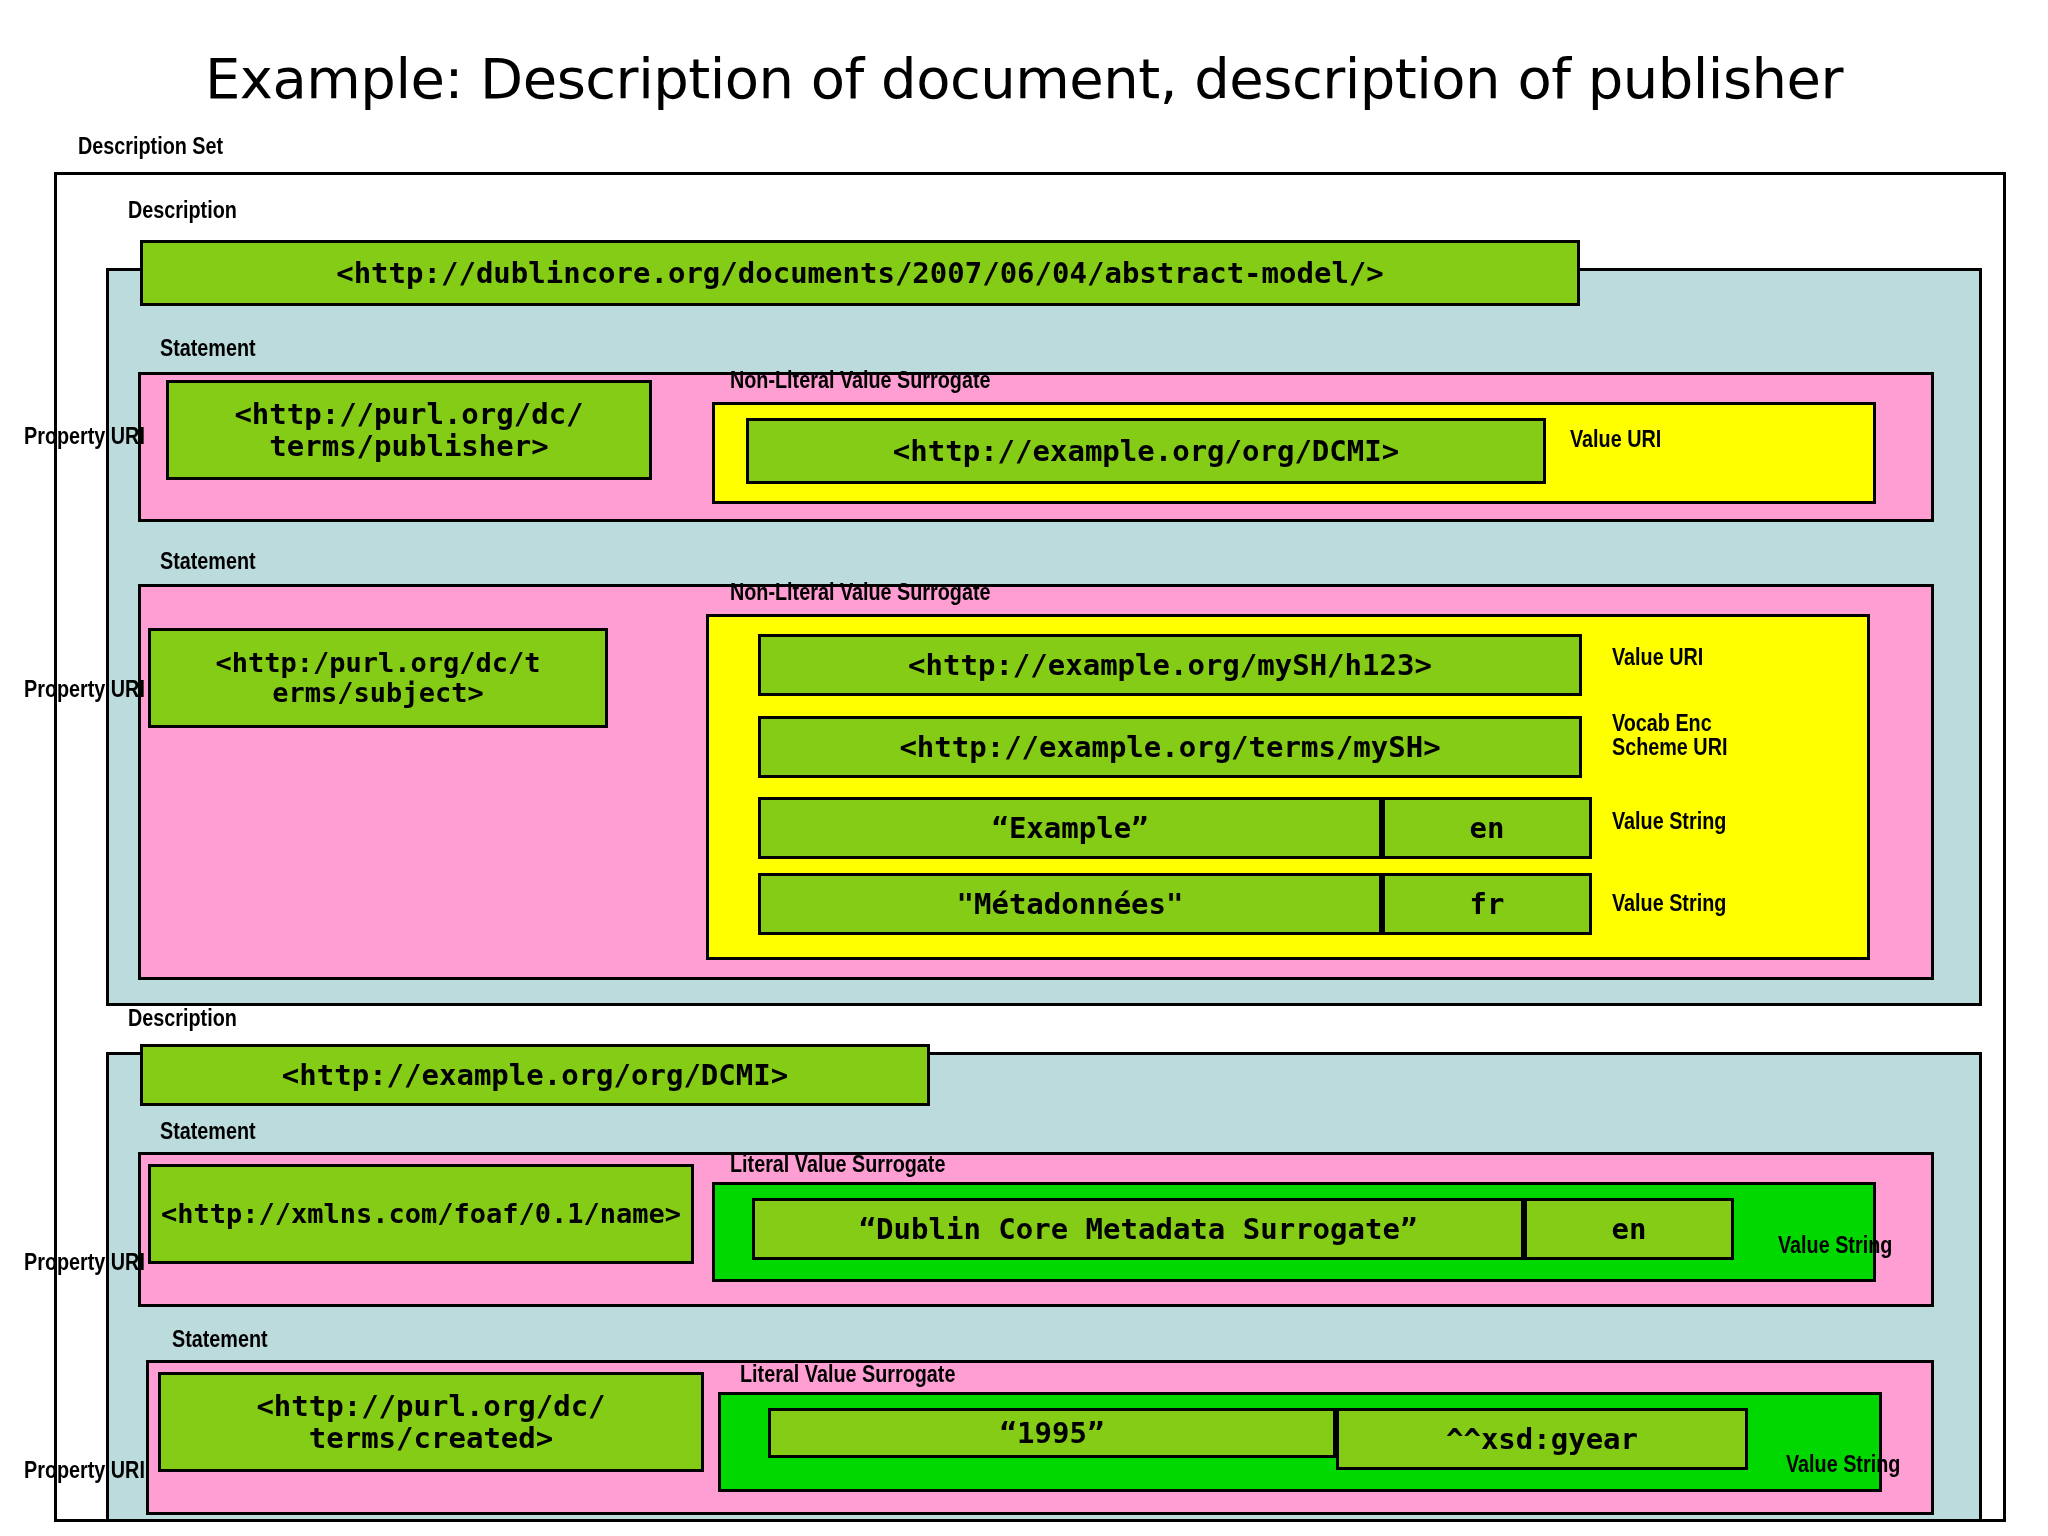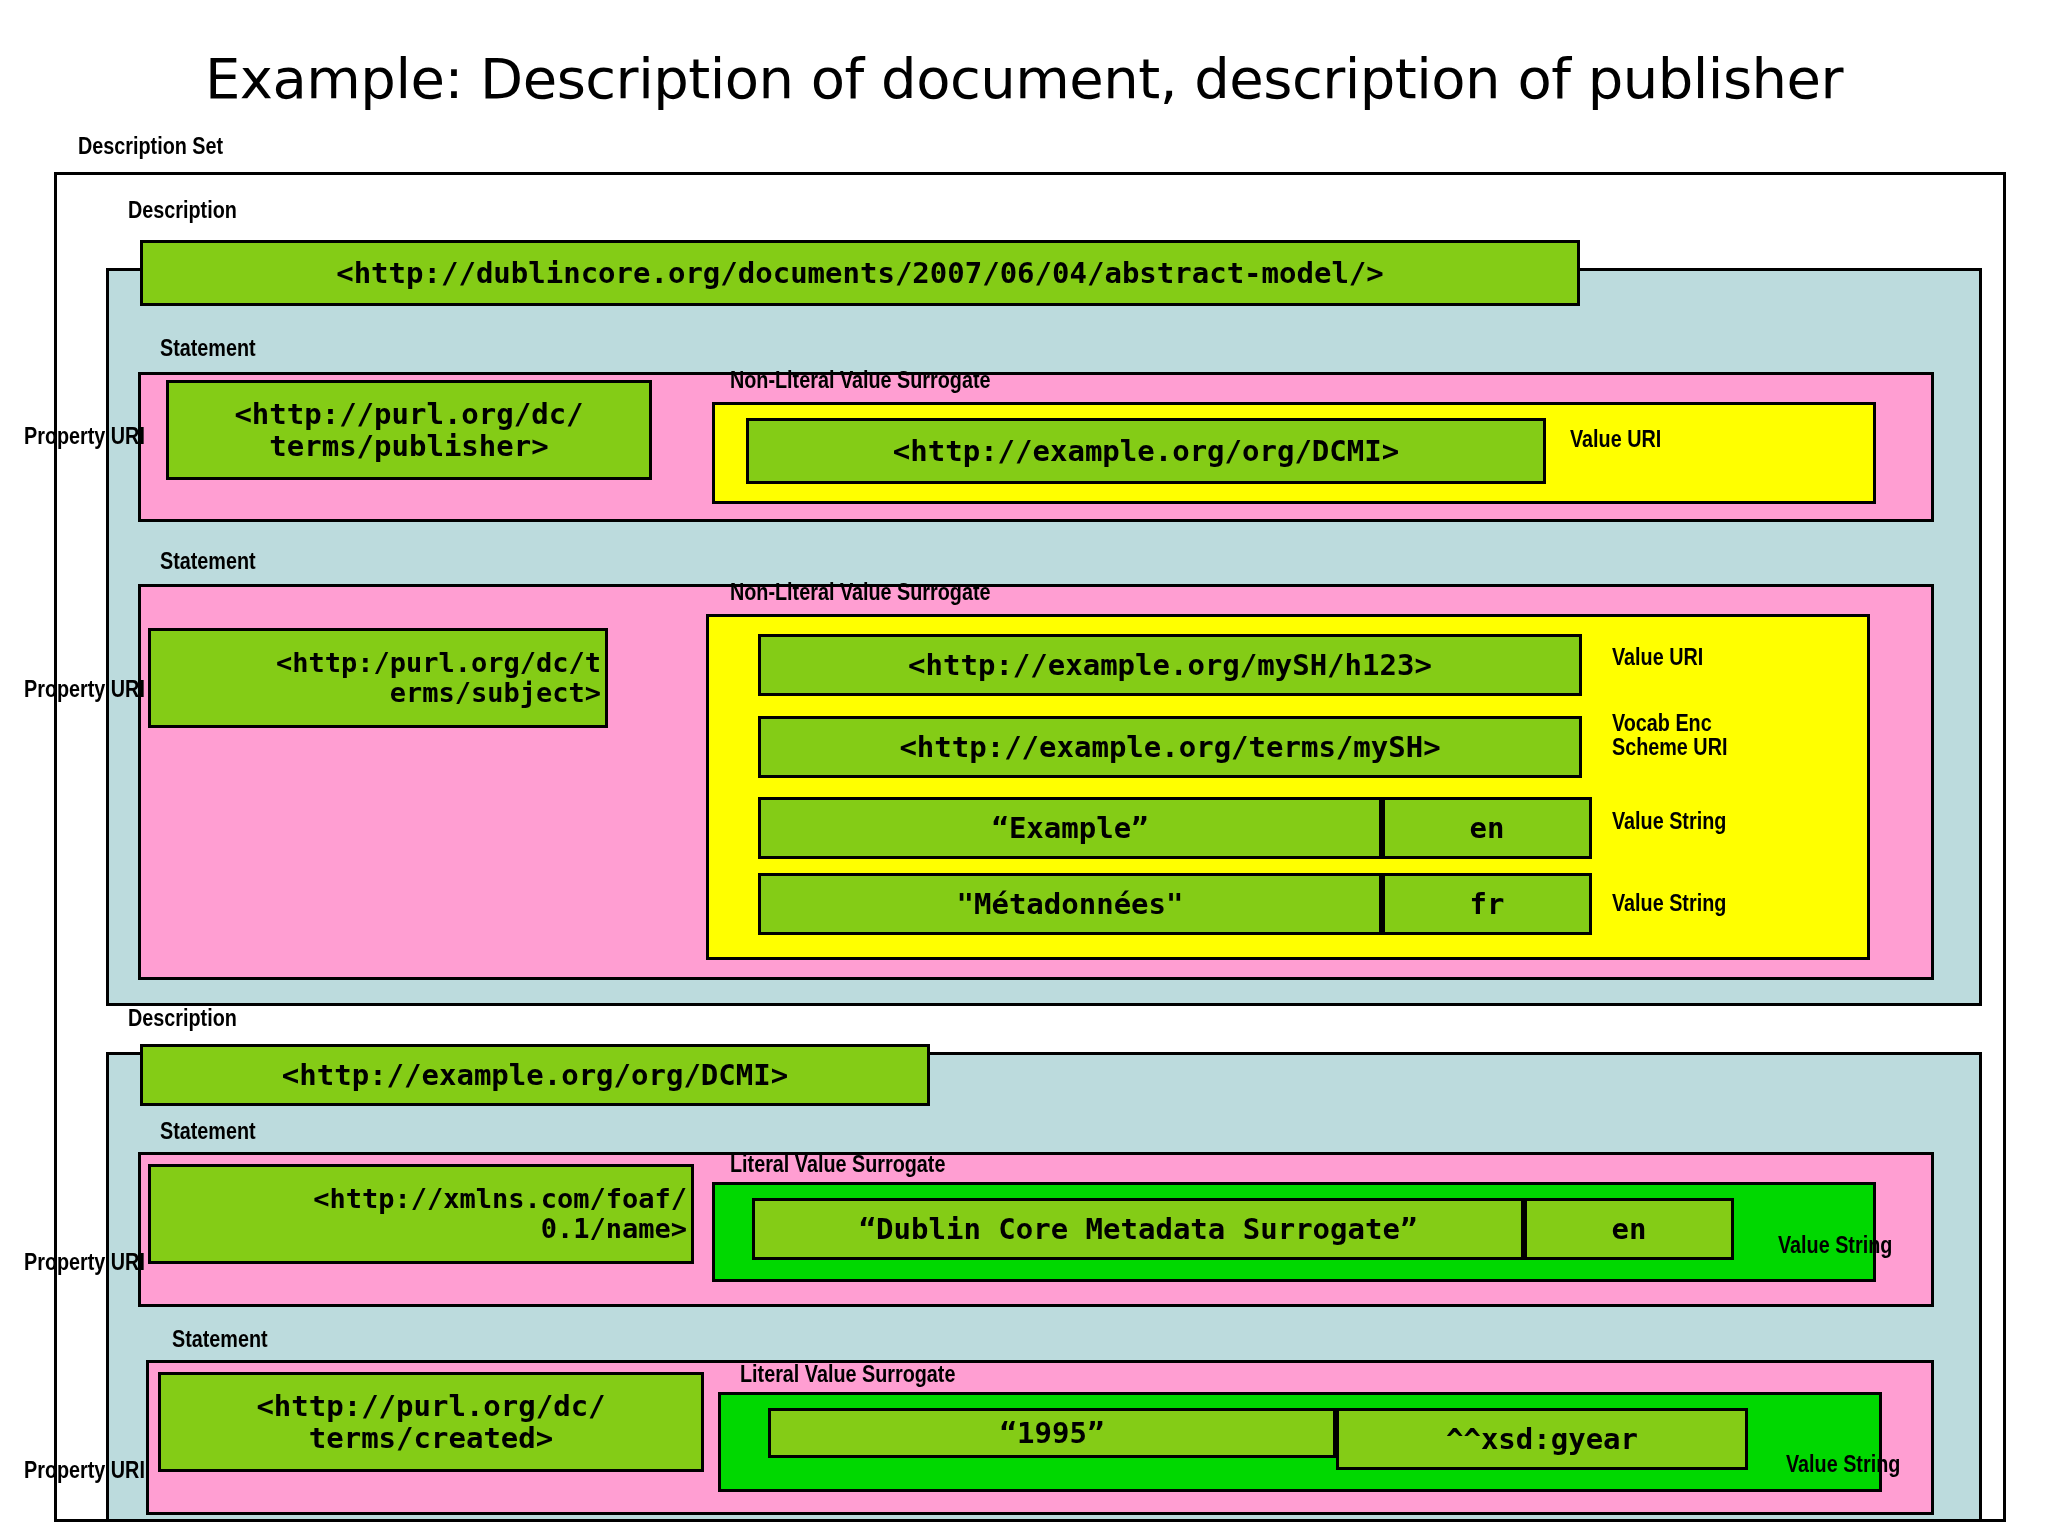--- a/index.html
+++ b/index.html
@@ -66,21 +66,21 @@
     justify-content: center;
     text-align: center;
     font-family: "DejaVu Sans Mono", monospace;
     font-weight: bold;
     font-size: 29px;
     color: #000000;
     line-height: 1.12;
     z-index: 30;
     padding: 2px 4px;
   }
-  .urival.small { font-size: 27px; align-items: flex-end; }
+  .urival.small { font-size: 27px; }
 </style>
 </head>
 <body>
 
 <div class="slide-title">Example: Description of document, description of publisher</div>
 
 <div class="lbl" style="left:78px; top:134px;">Description Set</div>
 <div class="box descset" style="left:54px; top:172px; width:1952px; height:1350px;"></div>
 
 <div class="lbl" style="left:128px; top:198px;">Description</div>
@@ -136,21 +136,21 @@
 <div class="lbl" style="left:128px; top:1006px;">Description</div>
 <div class="box descr" style="left:106px; top:1052px; width:1876px; height:470px;"></div>
 
 <div class="urival" style="left:140px; top:1044px; width:790px; height:62px;">&lt;http://example.org/org/DCMI&gt;</div>
 
 <div class="lbl" style="left:160px; top:1119px;">Statement</div>
 <div class="box stmt" style="left:138px; top:1152px; width:1796px; height:155px;"></div>
 
 <div class="lbl" style="left:24px; top:1250px;">Property URI</div>
 
-<div class="urival small" style="left:148px; top:1164px; width:546px; height:100px; flex-direction:column;">
+<div class="urival small" style="left:148px; top:1164px; width:546px; height:100px; flex-direction:row;">
   <div>&lt;http://xmlns.com/foaf/</div>
   <div>0.1/name&gt;</div>
 </div>
 
 <div class="lbl" style="left:730px; top:1152px;">Literal Value Surrogate</div>
 <div class="box literal" style="left:712px; top:1182px; width:1164px; height:100px;"></div>
 <div class="urival" style="left:752px; top:1198px; width:772px; height:62px;">“Dublin Core Metadata Surrogate”</div>
 <div class="urival" style="left:1524px; top:1198px; width:210px; height:62px;">en</div>
 <div class="lbl" style="left:1778px; top:1233px;">Value String</div>
 

